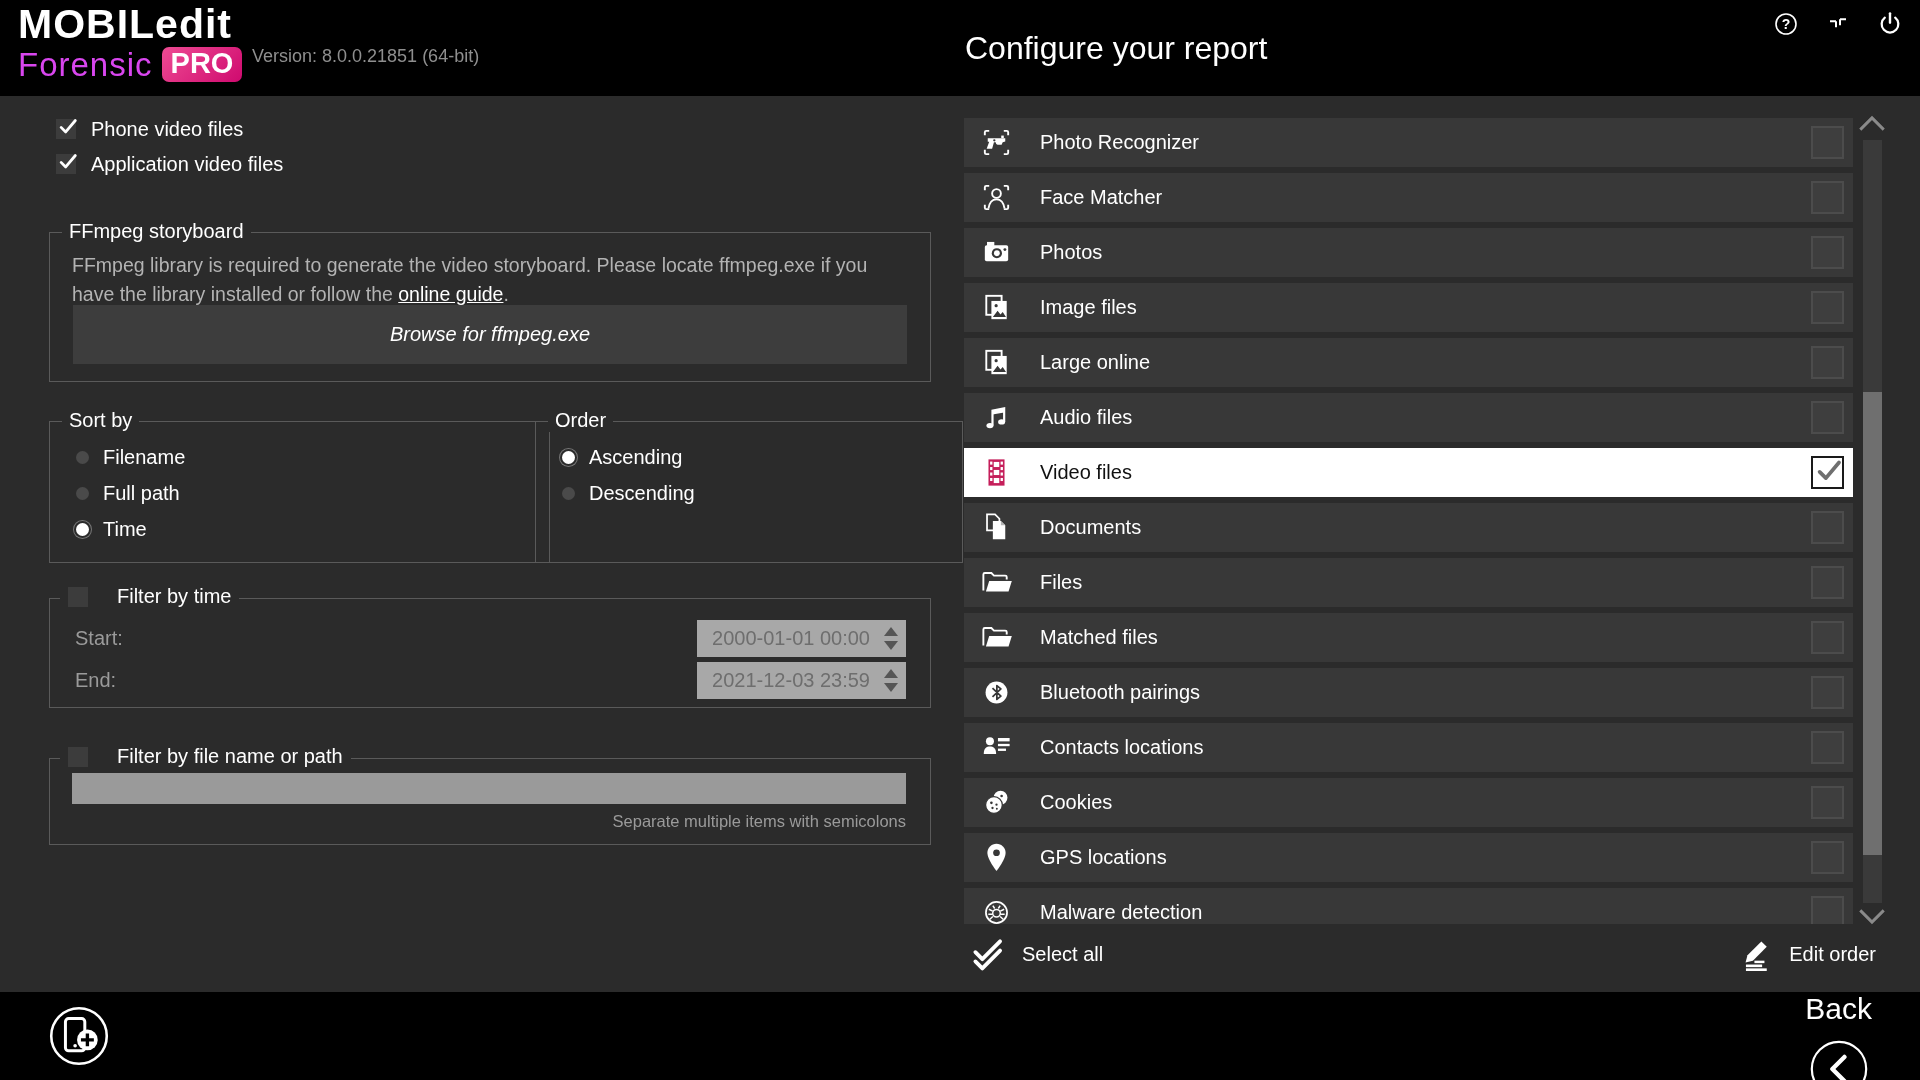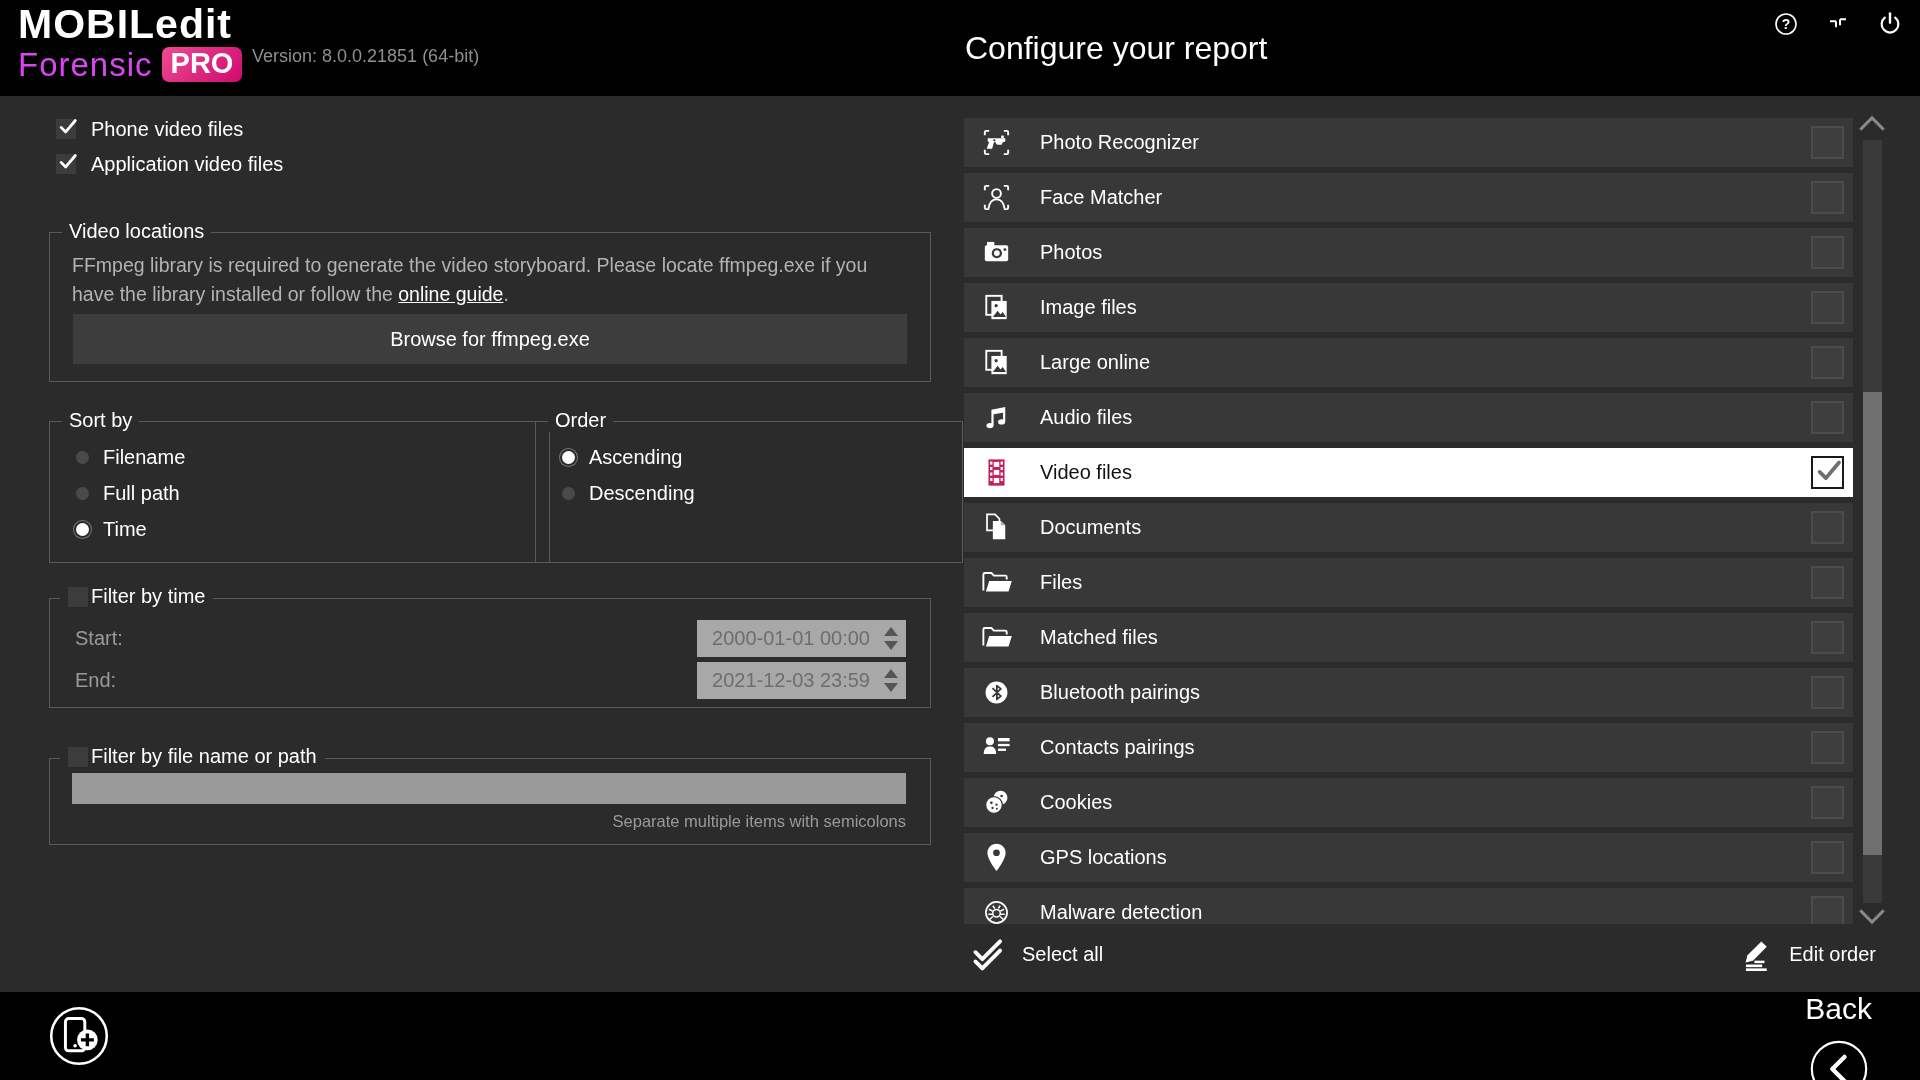--- a/index.html
+++ b/index.html
@@ -35,30 +35,30 @@
   .cbx .svgic{position:absolute;left:1px;top:-4px;width:22px;height:22px;}
   .cbx-label{font-size:20px;color:#fff;}
   .radio-row{display:flex;align-items:center;gap:14px;height:22px;margin-bottom:14px;cursor:pointer;}
   .radio{width:13px;height:13px;border-radius:50%;background:#4a4a4a;flex:0 0 auto;}
   .radio.selected{background:#fff;box-shadow:0 0 0 2px #2b2b2b,0 0 0 3px #777;}
   .radio-label{font-size:20px;color:#fff;}
   
   #storyboard-box{left:49px;top:232px;width:882px;height:150px;}
   .sb-text{position:absolute;left:22px;top:18px;width:838px;font-size:19.5px;line-height:1.5;color:#b3b3b3;}
   .sb-link{color:#fff;text-decoration:underline;cursor:pointer;}
-  .browse-btn{position:absolute;left:23px;right:23px;bottom:17px;height:50px;background:#3d3d3d;
-              font-size:20px;color:#fff;display:flex;align-items:center;justify-content:center;cursor:pointer;}
+  .browse-btn{position:absolute;left:23px;right:23px;bottom:17px;height:59px;background:#3d3d3d;
+              font-size:20px;color:#fff;display:flex;align-items:center;justify-content:center;cursor:pointer;font-style:italic;}
   
   #sortby-box{left:49px;top:421px;width:501px;height:142px;}
   #order-box{left:503px;top:421px;width:428px;height:142px;margin-left:32px;}
   .radio-list{position:absolute;left:26px;top:24px;}
   
   #timefilter-box{left:49px;top:598px;width:882px;height:110px;}
   #namefilter-box{left:49px;top:758px;width:882px;height:87px;}
-  .legend-cbx{position:absolute;top:-14px;left:10px;display:flex;align-items:center;gap:3px;
+  .legend-cbx{position:absolute;top:-14px;left:10px;display:flex;align-items:center;gap:29px;
               background:#2b2b2b;padding:0 8px;cursor:pointer;}
   .legend-cbx .cbx-label{font-size:20px;}
   .fieldlab{position:absolute;left:25px;font-size:20px;color:#9a9a9a;}
   .datefield{position:absolute;right:24px;width:209px;height:37px;background:#a8a8a8;box-sizing:border-box;}
   .datefield .dval{position:absolute;right:36px;top:0;line-height:37px;font-size:20px;color:#6e6e6e;}
   .spinner{position:absolute;right:4px;top:0;bottom:0;width:22px;display:flex;flex-direction:column;
            align-items:center;justify-content:center;gap:5px;}
   .sp-up{width:0;height:0;border-left:7px solid transparent;border-right:7px solid transparent;border-bottom:9px solid #555;}
   .sp-dn{width:0;height:0;border-left:7px solid transparent;border-right:7px solid transparent;border-top:9px solid #555;}
   .filter-input{position:absolute;left:22px;right:24px;top:14px;height:31px;background:#9a9a9a;border:none;outline:none;
@@ -279,21 +279,21 @@
         <span class="cbx checked">
           <svg class="svgic" viewBox="0 0 48 48">
             <use href="#check-icon"></use>
           </svg>
         </span>
         <span class="cbx-label">Application video files</span>
       </div>
     </div>
 
   <div class="gbox" id="storyboard-box">
-    <span class="gbox-legend">Video locations</span>
+    <span class="gbox-legend">FFmpeg storyboard</span>
     <div class="sb-text"><span>FFmpeg library is required to generate the video storyboard. Please locate ffmpeg.exe if you have the library installed or follow the </span><span class="sb-link">online guide</span><span>.</span></div>
     <div class="browse-btn">Browse for ffmpeg.exe</div>
   </div>
 
   <div class="gbox" id="sortby-box">
     <span class="gbox-legend">Sort by</span>
     <div class="radio-list" id="sort-options">
         <div class="radio-row">
           <span class="radio"></span>
           <span class="radio-label">Filename</span>
@@ -458,21 +458,21 @@
         </span>
         <span class="item-label">Bluetooth pairings</span>
         <span class="item-box"></span>
       </div>
       <div class="item-row">
         <span class="item-ic">
           <svg class="svgic" viewBox="0 0 48 48">
             <use href="#contacts-analysis-icon"></use>
           </svg>
         </span>
-        <span class="item-label">Contacts pairings</span>
+        <span class="item-label">Contacts locations</span>
         <span class="item-box"></span>
       </div>
       <div class="item-row">
         <span class="item-ic">
           <svg class="svgic" viewBox="0 0 48 48">
             <use href="#cookies-icon"></use>
           </svg>
         </span>
         <span class="item-label">Cookies</span>
         <span class="item-box"></span>

